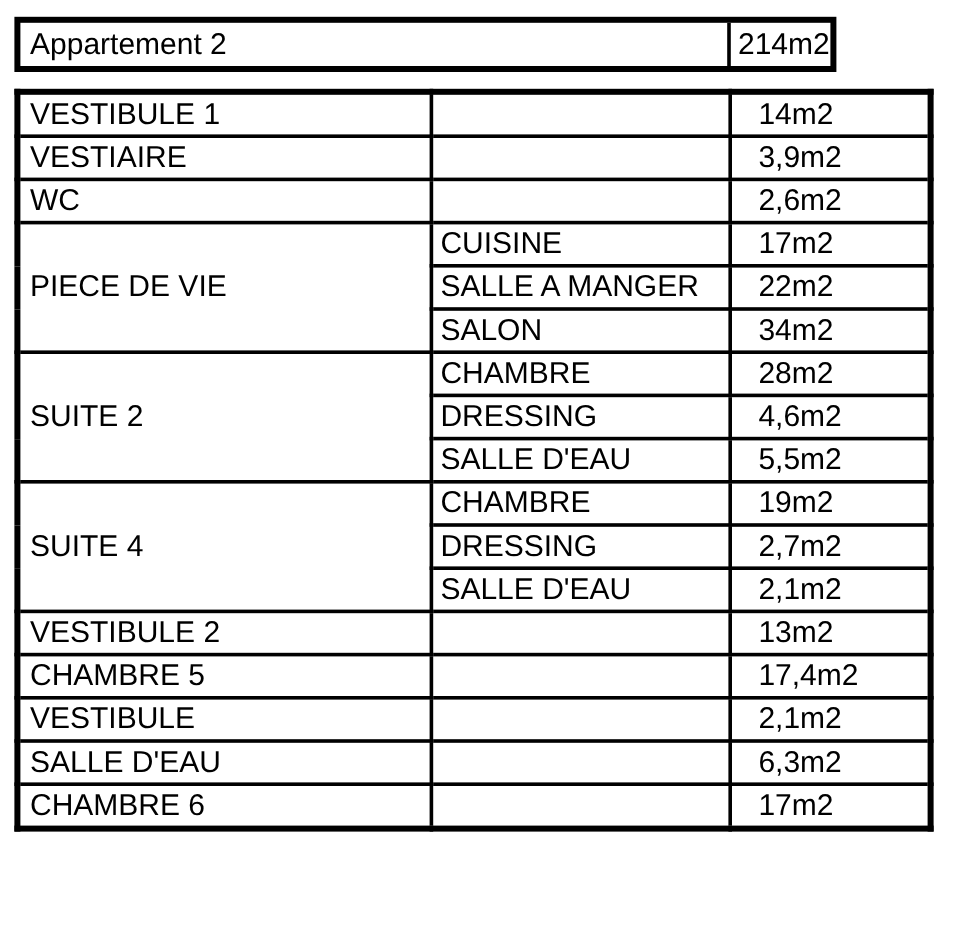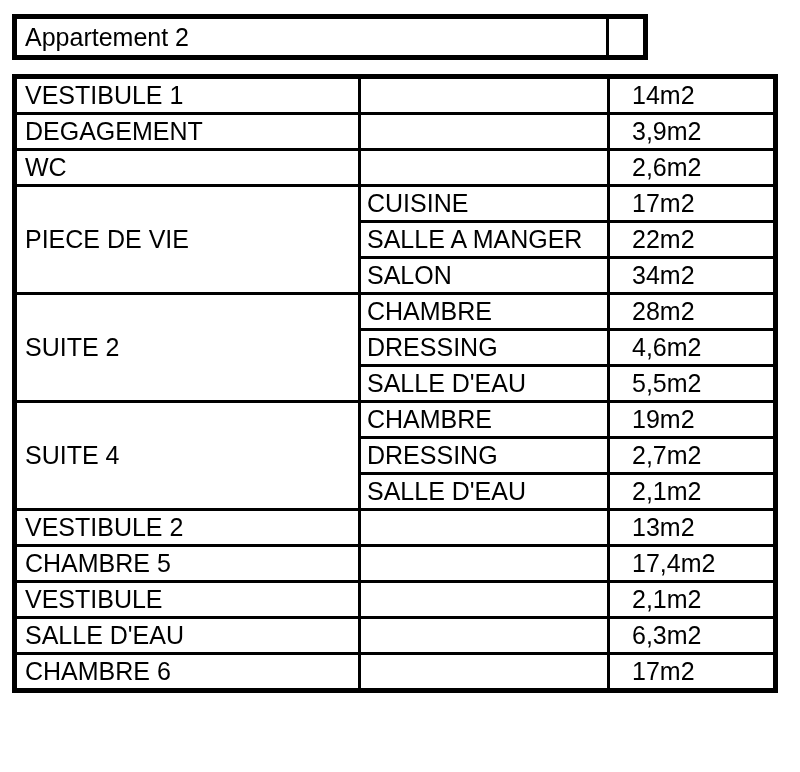--- a/index.html
+++ b/index.html
@@ -1,18 +1,18 @@
 <!DOCTYPE html>
 <html><head>
   <meta charset="utf-8">
   <style>
     html, body { margin: 0; padding: 0; background: #ffffff; }
     body { width: 800px; height: 772px; position: relative; font-family: "Liberation Sans", sans-serif; color: #000; }
     .header-table {
-      position: absolute; left: 12px; top: 14px; width: 636px; height: 46px;
+      position: absolute; left: 12px; top: 14px; width: 685px; height: 46px;
       border: 5px solid #000; box-sizing: border-box; display: flex;
     }
     .header-table .h-title { width: 592px; border-right: 3px solid #000; box-sizing: border-box; font-size: 25px; padding-left: 8px; line-height: 36px; }
     .header-table .h-area { flex: 1; font-size: 25px; padding-left: 6px; line-height: 36px; }
     .rooms-table {
       position: absolute; left: 12px; top: 74px; width: 766px; height: 522px;
       border: 5px solid #000; box-sizing: border-box;
       border-collapse: collapse; table-layout: fixed;
     }
     .rooms-table td {
@@ -23,36 +23,37 @@
     .rooms-table col.c2 { width: 249px; }
     .rooms-table col.c3 { width: auto; }
     .rooms-table td.area { padding-left: 22px; }
     .rooms-table td.sub { padding-left: 6px; }
   </style>
 </head>
 <body>
 
 <div class="header-table">
   <div class="h-title">Appartement 2</div>
+  <div class="h-area">214m2</div>
 </div>
 
 <table class="rooms-table">
   <colgroup>
       <col class="c1">
       <col class="c2">
       <col class="c3">
     </colgroup>
   <tbody>
     <tr>
       <td>VESTIBULE 1</td>
       <td class="sub"></td>
       <td class="area">14m2</td>
     </tr>
     <tr>
-      <td>DEGAGEMENT</td>
+      <td>VESTIAIRE</td>
       <td class="sub"></td>
       <td class="area">3,9m2</td>
     </tr>
     <tr>
       <td>WC</td>
       <td class="sub"></td>
       <td class="area">2,6m2</td>
     </tr>
 
     <tr>

